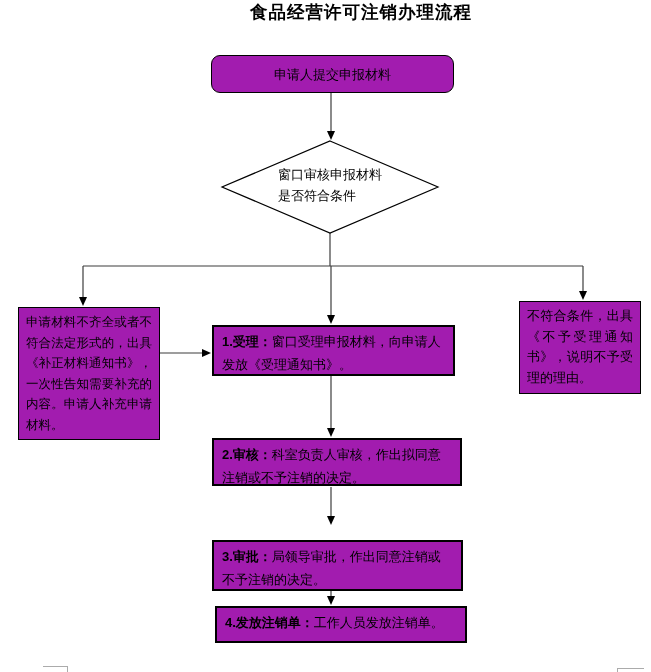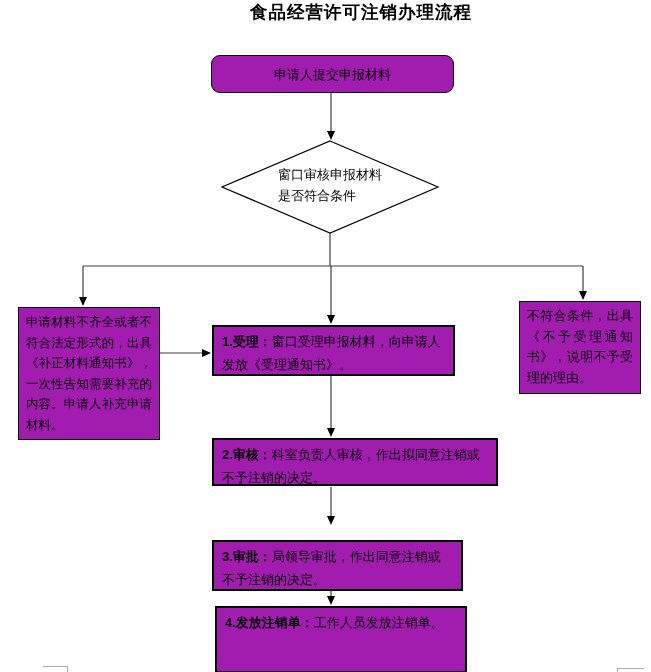--- a/index.html
+++ b/index.html
@@ -66,23 +66,23 @@
   .right-box {
     left: 519px; top: 301px; width: 122px; height: 93px;
     padding: 4px 7px;
     font-size: 13px; line-height: 20.5px;
   }
   .step-box {
     border: 2px solid #000000;
     padding: 3px 8px;
   }
   .step-1 { left: 212px; top: 325px; width: 243px; height: 51px; }
-  .step-2 { left: 212px; top: 438px; width: 286px; height: 48px; }
+  .step-2 { left: 212px; top: 438px; width: 250px; height: 48px; }
   .step-3 { left: 212px; top: 540px; width: 251px; height: 51px; }
-  .step-4 { left: 215px; top: 606px; width: 252px; height: 67px; }
+  .step-4 { left: 215px; top: 606px; width: 252px; height: 37px; }
   .step-label { font-weight: bold; margin-top: 10px; }
   .artifact {
     position: absolute;
     box-sizing: border-box;
     border: 0 solid #ababab;
   }
   .artifact-left {
     left: 43px; top: 666px; width: 25px; height: 6px;
     border-top-width: 1px; border-right-width: 1px;
   }

